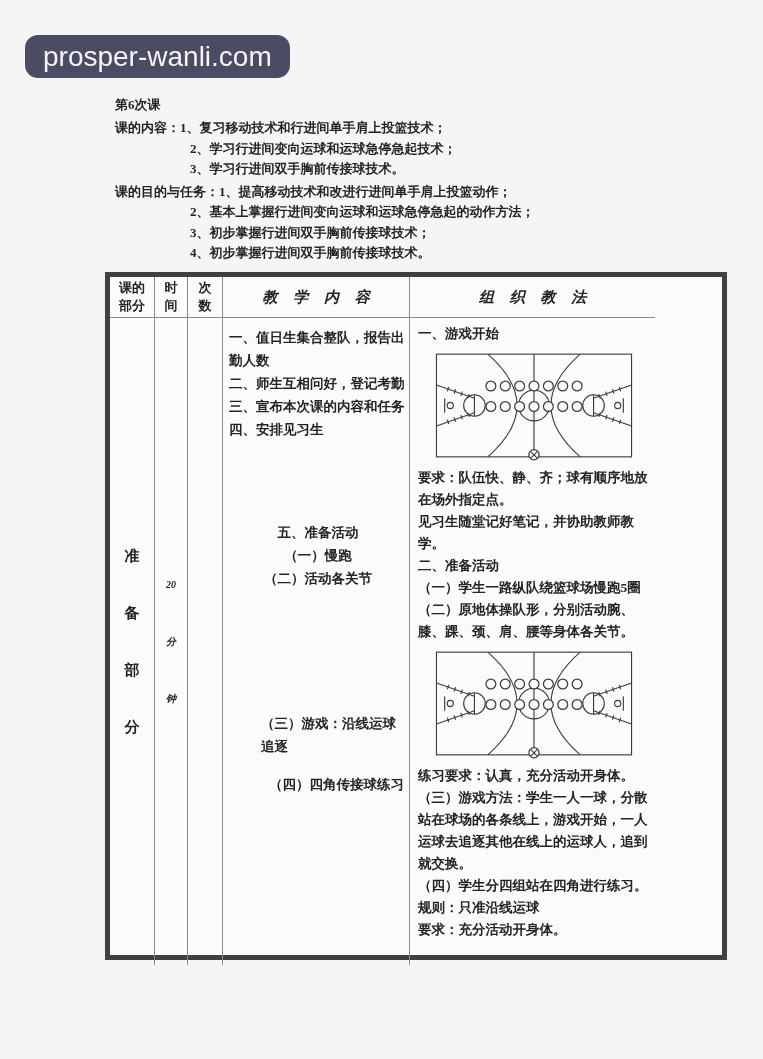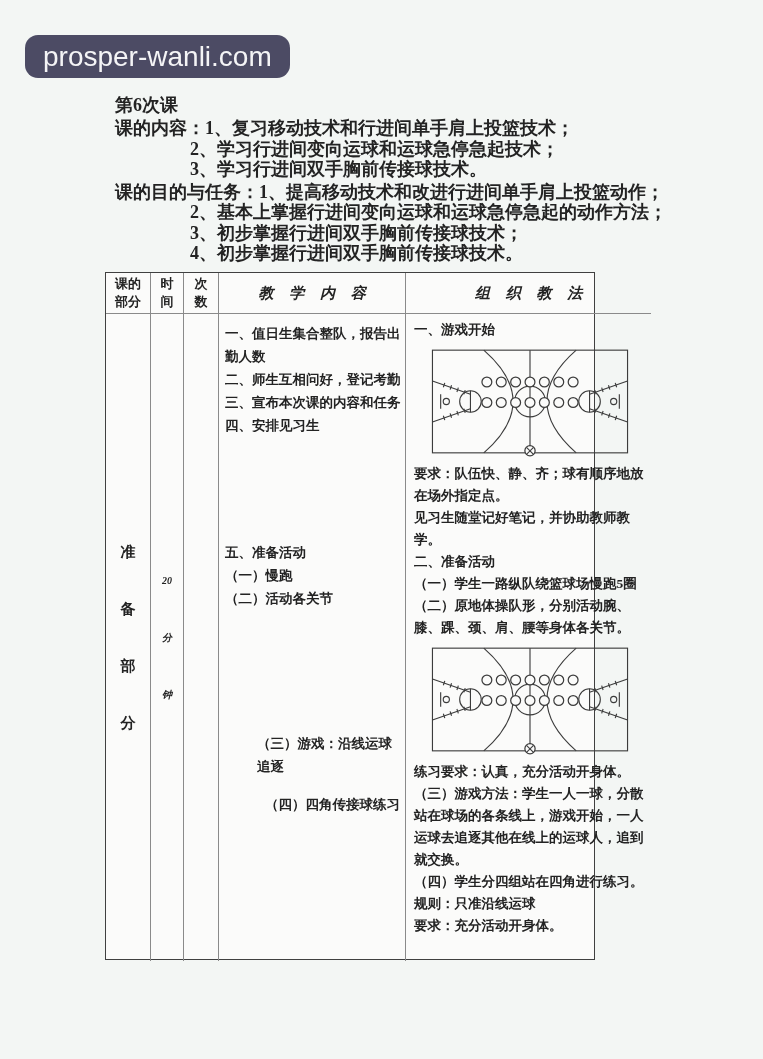--- a/index.html
+++ b/index.html
@@ -11,52 +11,52 @@
     overflow:hidden;
     position:relative;
   }
   .watermark {
     position:absolute; left:25px; top:35px;
     background:#4c4b64; color:#f4f4f6;
     font-family:"Liberation Sans","DejaVu Sans",sans-serif;
     font-size:28px; line-height:43px; height:43px;
     padding:0 18px; border-radius:13px;
   }
-  .intro { position:absolute; left:115px; top:95px; width:560px; font-weight:700; font-size:18px; }
+  .intro { position:absolute; left:115px; top:95px; width:560px; font-weight:700; font-size:13px; }
   .lesson-title { margin-bottom:3px; line-height:20px; }
   .intro-line { line-height:20.5px; }
   .intro-line .lbl { }
   .intro-sub { padding-left:75px; line-height:20.5px; }
   .intro-gap { height:2px; }
 
   
   .sheet-table {
     position:absolute; left:105px; top:272px;
-    width:490px; height:688px;
+    width:622px; height:688px;
     display:grid;
     grid-template-columns:45px 33px 35px 187px 245px;
     grid-template-rows:41px 647px;
     background:#fbfbfa;
-    border:1px solid #404040;
+    border:5px solid #404040;
   }
   .cell { border-right:1px solid #8a8a8a; border-bottom:1px solid #8a8a8a; overflow:hidden; }
   .cell.last-col { border-right:none; }
   .cell.body-row { border-bottom:none; }
   .hcell {
     display:flex; align-items:center; justify-content:center;
     font-weight:700; text-align:center;
   }
   .hcell.small { font-size:13px; line-height:18px; white-space:pre-line; }
   .hcell.wide { font-size:15px; letter-spacing:6px; text-indent:6px;font-style:italic; }
   .vcell { display:flex; align-items:center; justify-content:center; text-align:center; font-weight:700; }
   .part-text { font-size:15px; line-height:57px; white-space:pre-line; }
   .time-text { font-size:10px; line-height:57px; white-space:pre-line;font-style:italic; }
 
   .content-cell { font-size:13.5px; font-weight:700; padding:8px 2px 0 6px; line-height:23px; }
-  .content-cell .blk2 { margin-top:104px; }
+  .content-cell .blk2 { margin-top:80px;text-align:center; }
   .content-cell .blk3 { margin-top:122px;margin-left:32px; }
   .content-cell .blk4 { margin-top:15px;margin-left:40px; }
 
   .method-cell { font-size:13.5px; font-weight:700; padding:5px 6px 0 8px; line-height:22px; }
   .court-svg { display:block; width:206px; height:115px; margin:3px auto 4px auto; }
 
   svg .ln { stroke:#3c3c3c; stroke-width:1.1; fill:none; }
   svg .stud { stroke:#3c3c3c; stroke-width:1.2; fill:#fbfbfa; }
 </style>
 </head>

